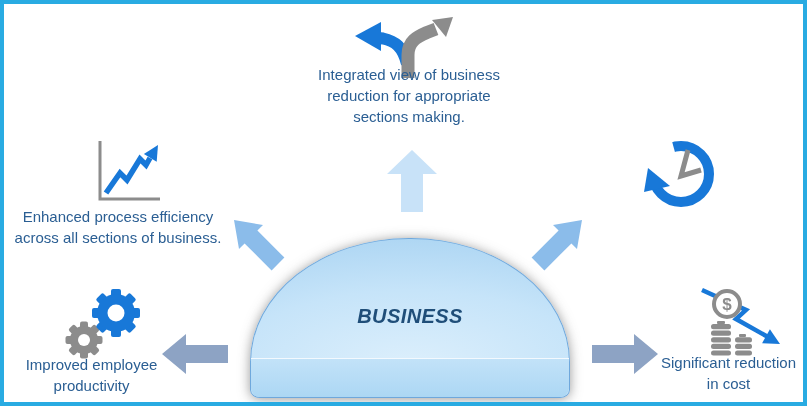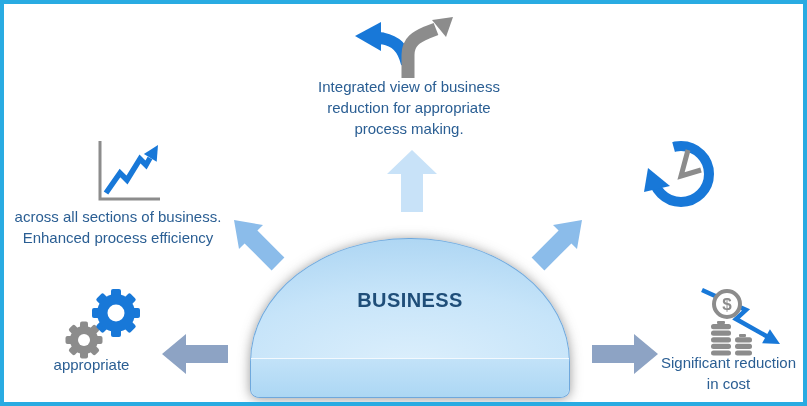--- a/index.html
+++ b/index.html
@@ -28,58 +28,59 @@
     border:1px solid #6FA8DC;
     box-shadow:0 1px 12px rgba(70,70,70,.55);
   }
   .dome-base{
     position:absolute;left:0;right:0;bottom:0;height:38px;
     background:linear-gradient(#C2E2F8,#ACD7F4);
     border-top:1px solid rgba(255,255,255,.85);
     border-radius:0 0 9px 9px;
   }
   .dome-title{
-    position:absolute;left:0;right:0;top:48px;
+    position:absolute;left:0;right:0;top:64px;
     text-align:center;
     color:#1F4E79;
     font-size:20px;line-height:27px;font-weight:bold;
     letter-spacing:.4px;
+    font-style:italic;
   }
 </style>
 </head>
 <body>
 
 <div class="canvas">
 
   <svg class="abs" style="left:337px;top:6px;" width="132" height="68" viewBox="0 0 132 68">
     <path d="M 66,54 C 62,37 54,31 42,28.5 L 37,28" stroke="#1878D8" stroke-width="12" fill="none"></path>
     <polygon points="14,26 40,12 40,41" fill="#1878D8"></polygon>
     <path d="M 67,68 L 67,45 C 67,31 76,27 86,22.5 L 95,19" stroke="#8C8C8C" stroke-width="13" fill="none"></path>
     <polygon points="112,7 105,27 91,10" fill="#8C8C8C"></polygon>
   </svg>
 
-  <div class="label" style="left:285px;top:72px;width:240px;">
+  <div class="label" style="left:285px;top:60px;width:240px;">
     <div>Integrated view of business</div>
     <div>reduction for appropriate</div>
-    <div>process making.</div>
+    <div>sections making.</div>
   </div>
 
   <svg class="abs" style="left:383px;top:146px;" width="50" height="62" viewBox="0 0 50 62">
     <polygon points="25,0 50,24 36,24 36,62 14,62 14,24 0,24" fill="#C8E2F8"></polygon>
   </svg>
 
   <svg class="abs" style="left:90px;top:133px;" width="70" height="68" viewBox="0 0 70 68">
     <polyline points="6,4 6,62 66,62" stroke="#8C8C8C" stroke-width="3" fill="none"></polyline>
     <polyline points="12,56 26,36 33,43 46,22 52,28 56,21" stroke="#1878D8" stroke-width="5.5" fill="none"></polyline>
     <polygon points="64,8 62.7,24.7 49.9,17.1" fill="#1878D8"></polygon>
   </svg>
 
   <div class="label" style="left:5px;top:202px;width:218px;">
+    <div>Enhanced process efficiency</div>
     <div>across all sections of business.</div>
-    <div>Enhanced process efficiency</div>
   </div>
 
   <svg class="abs" style="left:226px;top:212px;" width="64" height="56" viewBox="0 0 64 56">
     <polygon points="4,4 33,9 27.4,14.6 54.4,41.6 41.6,54.4 14.6,27.4 9,33" fill="#8BBCEA"></polygon>
   </svg>
 
   <svg class="abs" style="left:58px;top:282px;" width="82" height="78" viewBox="0 0 82 78">
     <g transform="translate(22,54)" fill="#8C8C8C">
       <rect x="-4" y="-18.5" width="8" height="37" rx="2"></rect>
       <rect x="-4" y="-18.5" width="8" height="37" rx="2" transform="rotate(45)"></rect>
@@ -92,21 +93,22 @@
       <rect x="-5" y="-24" width="10" height="48" rx="2"></rect>
       <rect x="-5" y="-24" width="10" height="48" rx="2" transform="rotate(45)"></rect>
       <rect x="-5" y="-24" width="10" height="48" rx="2" transform="rotate(90)"></rect>
       <rect x="-5" y="-24" width="10" height="48" rx="2" transform="rotate(135)"></rect>
       <circle cx="0" cy="0" r="19"></circle>
       <circle cx="0" cy="0" r="8.5" fill="#fff"></circle>
     </g>
   </svg>
 
   <div class="label" style="left:5px;top:350px;width:165px;">
-    <div>appropriate</div>
+    <div>Improved employee</div>
+    <div>productivity</div>
   </div>
 
   <svg class="abs" style="left:158px;top:330px;" width="66" height="40" viewBox="0 0 66 40">
     <polygon points="0,20 24,0 24,11 66,11 66,29 24,29 24,40" fill="#8DA3C4"></polygon>
   </svg>
 
   <div class="dome">
     <div class="dome-base"></div>
     <div class="dome-title">
       <div>BUSINESS</div>

